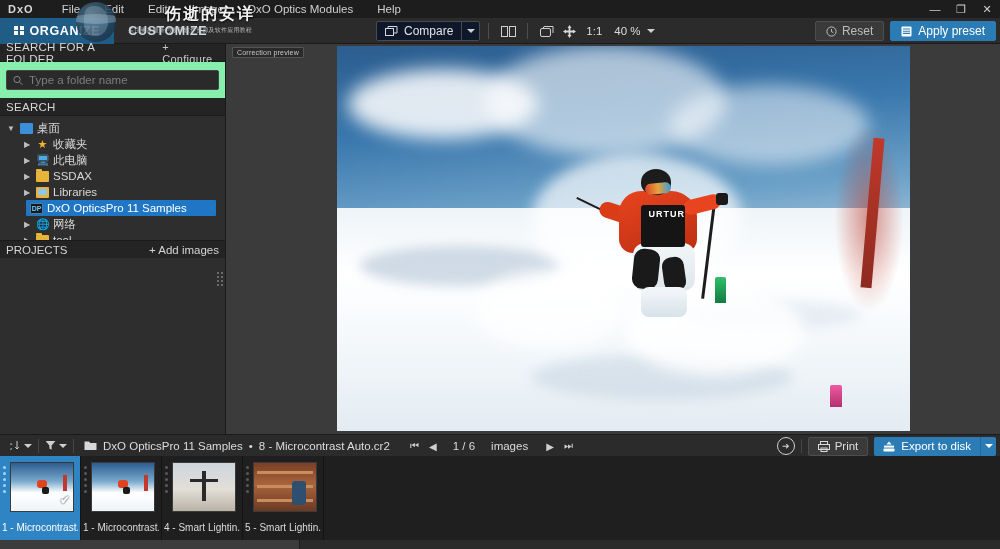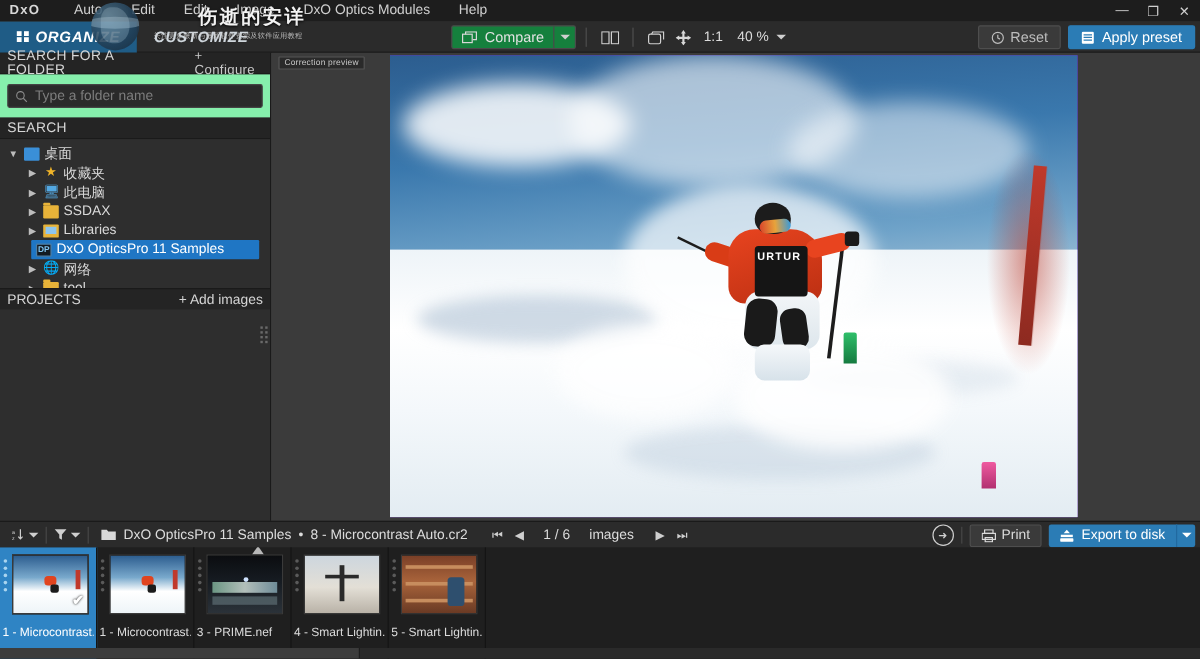--- a/index.html
+++ b/index.html
@@ -26,31 +26,31 @@
   .wc{ width:26px; height:18px; display:flex; align-items:center; justify-content:center; color:#cfcfcf; font-size:11px; }
 
   
   .toolbar{
     height:26px; background:#2b2b2b; display:flex; align-items:center; position:relative; flex:none;
     border-bottom:1px solid #1a1a1a;
   }
   .tabs{ display:flex; height:26px; }
   .tab{
     display:flex; align-items:center; gap:6px; padding:0 14px; height:26px;
-    font-size:12.5px; font-weight:bold; letter-spacing:.6px; color:#cfd6dc;font-style:italic;
+    font-size:12.5px; font-weight:bold; letter-spacing:.6px; color:#cfd6dc;
   }
   .tab.active{ background:#1f5c86; color:#ffffff; }
   .griddots{ display:grid; grid-template-columns:4px 4px; grid-gap:1.5px; }
   .griddots i{ width:4px; height:4px; background:#cfd6dc; display:block; }
   .tab.active .griddots i{ background:#fff; }
 
   .tb-center{ position:absolute; left:376px; top:0; height:26px; display:flex; align-items:center; gap:0; }
   .tb-sep{ width:1px; height:16px; background:#4e4e4e; margin:0 8px; }
   .caret{ width:0;height:0;border-left:4px solid transparent;border-right:4px solid transparent;border-top:4px solid #cfcfcf; }
-  .split{ display:flex; align-items:center; height:20px; border:1px solid #4a4a4a; border-radius:2px; background:#15803d; }
+  .split{ display:flex; align-items:center; height:20px; border:1px solid #4a4a4a; border-radius:2px; background:#0f172a; }
   .split .lbl{ display:flex; align-items:center; gap:6px; padding:0 8px; height:100%; font-size:12px; color:#e2e2e2; }
   .split .arw{ width:18px; height:100%; display:flex; align-items:center; justify-content:center; border-left:1px solid #4a4a4a; }
   .iconbtn{ width:22px;height:20px; display:flex;align-items:center;justify-content:center; color:#cfcfcf; }
   .zoomsel{ display:flex; align-items:center; gap:6px; padding:0 6px; height:20px; font-size:11.5px; color:#dcdcdc; }
 
   .tb-right{ position:absolute; right:4px; top:3px; height:20px; display:flex; align-items:center; gap:6px; }
   .btn-reset{
     display:flex;align-items:center;gap:5px; height:20px;padding:0 10px;
     background:#3a3a3a;border:1px solid #4e4e4e;border-radius:2px;color:#bdbdbd;font-size:12px;
   }
@@ -121,21 +121,21 @@
   .grip i{ background:#6a6a6a; display:block; width:2px; height:2px; }
   .projects{ height:18px; background:#242424; display:flex; align-items:center; justify-content:space-between; padding:0 6px; font-size:11.5px; border-top:1px solid #1a1a1a;}
   .proj-area{ flex:none; height:176px; background:#2e2e2e; }
 
   
   .viewer{ flex:1; background:#3b3b3b; position:relative; overflow:hidden; }
   .corr-label{
     position:absolute; left:6px; top:3px; font-size:7px; color:#c9c9c9; background:#2a2a2a;
     border:1px solid #555; padding:1px 4px; border-radius:1px; letter-spacing:.2px;
   }
-  .photo{ position:absolute; left:99px; top:2px; width:573px; height:385px; overflow:hidden; background:#6d28d9; }
+  .photo{ position:absolute; left:111px; top:2px; width:573px; height:385px; overflow:hidden; background:#ef4444;text-align:right; }
 
   
   .sky{ position:absolute; inset:0; background:linear-gradient(175deg,#2c5d8f 0%, #3a78ad 22%, #6fa3c9 42%, #b9cfdd 60%, #dfe9ef 72%, #ffffff 100%); }
   .cloud{ position:absolute; background:rgba(255,255,255,.85); border-radius:50%; filter:blur(9px); }
   .snowfield{
     position:absolute; left:0; right:0; bottom:0; height:58%;
     background:linear-gradient(180deg,#eef4f8 0%, #ffffff 30%, #f4f8fb 60%, #e3ecf2 100%);
   }
   .snow-shadow{ position:absolute; background:rgba(150,175,200,.45); filter:blur(6px); border-radius:50%; }
   .spray{ position:absolute; background:rgba(255,255,255,.92); border-radius:50%; filter:blur(7px); }
@@ -211,21 +211,21 @@
   .t-shelf .sh{ position:absolute; left:3px; right:3px; height:3px; background:#c78d5e; }
   .t-shelf .per{ position:absolute; right:10px; top:18px; width:14px;height:24px;background:#2e4f6e;border-radius:3px; }
 </style>
 </head>
 <body>
 
 <div class="app">
 
   <div class="menubar">
     <span class="brand">DxO</span>
-    <span class="menuitem">Auto</span>
+    <span class="menuitem">File</span>
     <span class="menuitem">Edit</span>
     <span class="menuitem">Edit</span>
     <span class="menuitem">Image</span>
     <span class="menuitem">DxO Optics Modules</span>
     <span class="menuitem">Help</span>
     <div class="wincontrols">
       <div class="wc">—</div>
       <div class="wc">❐</div>
       <div class="wc close">✕</div>
     </div>
@@ -529,38 +529,20 @@
         <div class="t-ski">
             <span class="dot"></span>
             <span class="dot2"></span>
             <span class="red"></span>
           </div>
       </div>
       <div class="tlabel">1 - Microcontrast...</div>
     </div>
 
 
-    <div class="thumb">
-      <div class="tri"></div>
-      <div class="rating">
-          <i></i>
-          <i></i>
-          <i></i>
-          <i></i>
-          <i></i>
-        </div>
-      <div class="tbox">
-        <div class="t-prime">
-            <span class="band"></span>
-            <span class="band2"></span>
-            <span class="dotlite"></span>
-          </div>
-      </div>
-      <div class="tlabel">3 - PRIME.nef</div>
-    </div>
 
     <div class="thumb">
       <div class="rating">
           <i></i>
           <i></i>
           <i></i>
           <i></i>
           <i></i>
         </div>
       <div class="tbox">

